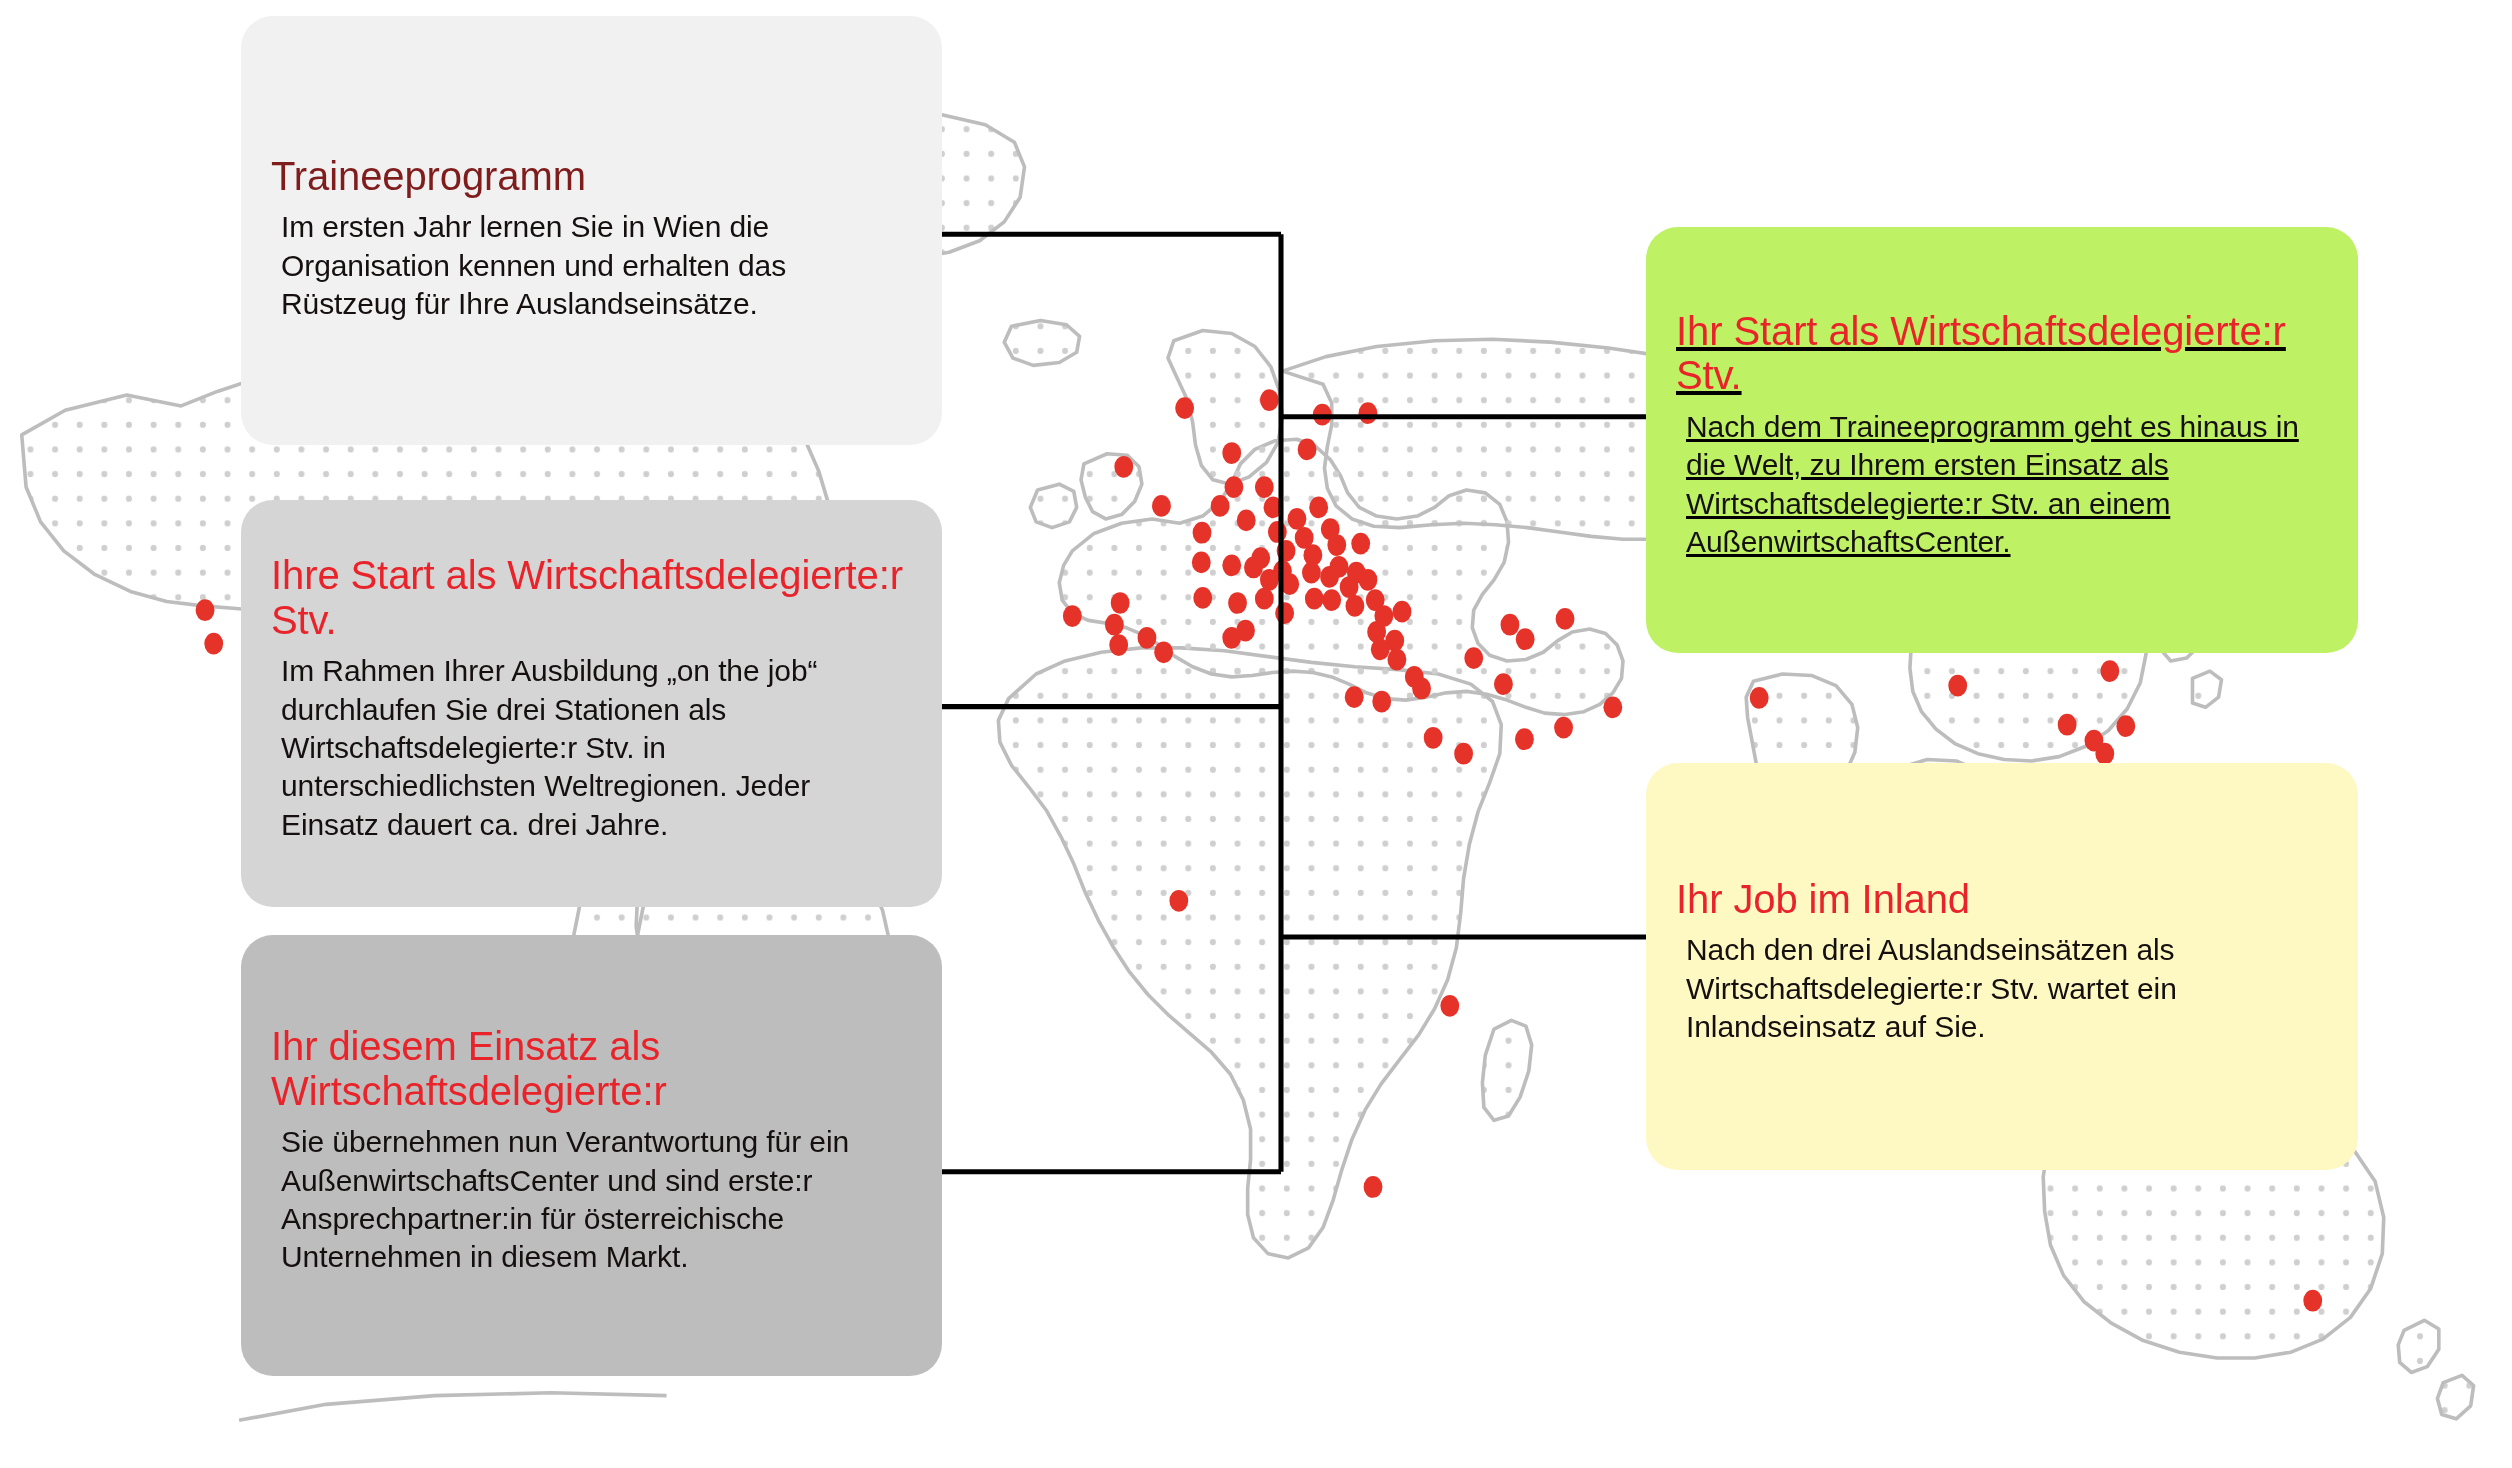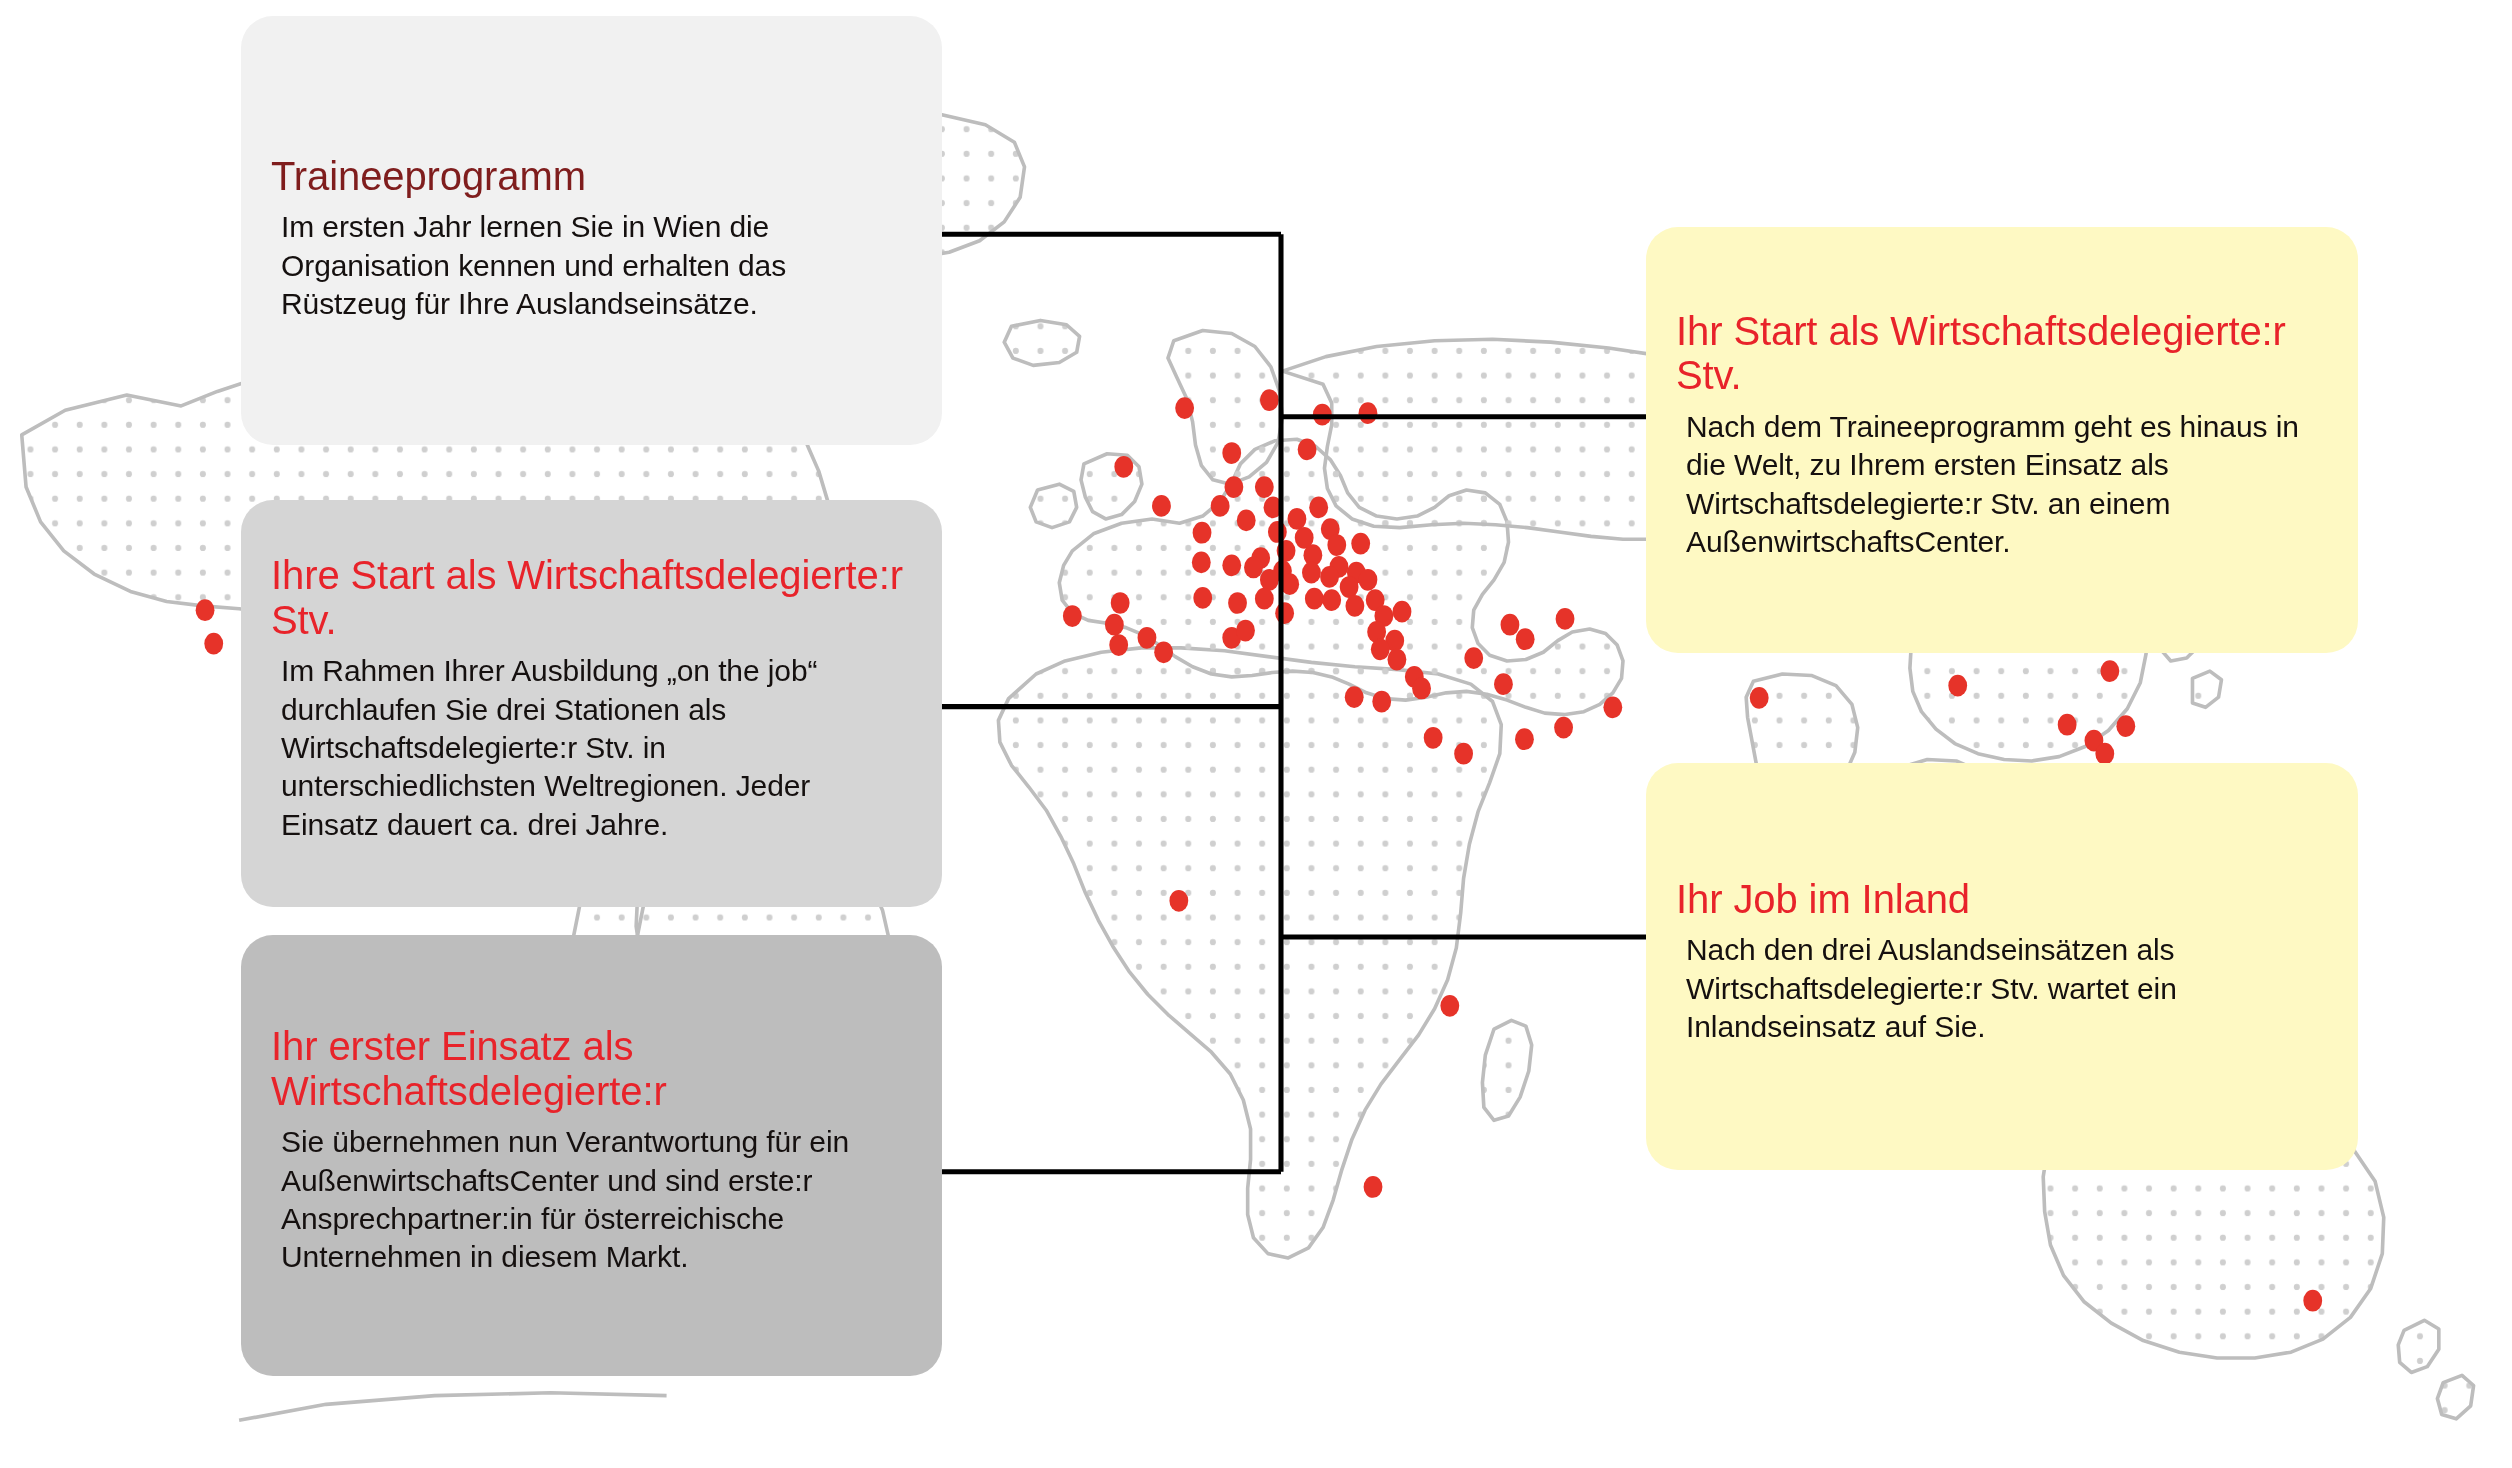--- a/index.html
+++ b/index.html
@@ -290,26 +290,26 @@
 
   <div class="card" id="card-jahre" style="background: rgb(213, 213, 213);">
     <div class="card-inner">
       <h2 class="card-title" style="color: rgb(232, 35, 42);">Ihre Start als Wirtschaftsdelegierte:r Stv.</h2>
       <p class="card-body">Im Rahmen Ihrer Ausbildung „on the job“ durchlaufen Sie drei Stationen als Wirtschaftsdelegierte:r Stv. in unterschiedlichsten Weltregionen. Jeder Einsatz dauert ca. drei Jahre.</p>
     </div>
   </div>
 
   <div class="card" id="card-erster" style="background: rgb(189, 189, 189);">
     <div class="card-inner">
-      <h2 class="card-title" style="color: rgb(232, 35, 42);">Ihr erster Einsatz als Wirtschaftsdelegierte:r</h2>
+      <h2 class="card-title" style="color: rgb(232, 35, 42);">Ihr diesem Einsatz als Wirtschaftsdelegierte:r</h2>
       <p class="card-body">Sie übernehmen nun Verantwortung für ein AußenwirtschaftsCenter und sind erste:r Ansprechpartner:in für österreichische Unternehmen in diesem Markt.</p>
     </div>
   </div>
 
-  <div class="card" id="card-start" style="background: #fef9c3;">
+  <div class="card" id="card-start" style="background: #bef264; text-decoration: underline;">
     <div class="card-inner">
       <h2 class="card-title" style="color: rgb(232, 35, 42);">Ihr Start als Wirtschaftsdelegierte:r Stv.</h2>
       <p class="card-body">Nach dem Traineeprogramm geht es hinaus in die Welt, zu Ihrem ersten Einsatz als Wirtschaftsdelegierte:r Stv. an einem AußenwirtschaftsCenter.</p>
     </div>
   </div>
 
   <div class="card" id="card-inland" style="background: #fef9c3;">
     <div class="card-inner">
       <h2 class="card-title" style="color: rgb(232, 35, 42);">Ihr Job im Inland</h2>
       <p class="card-body">Nach den drei Auslandseinsätzen als Wirtschaftsdelegierte:r Stv. wartet ein Inlandseinsatz auf Sie.</p>

